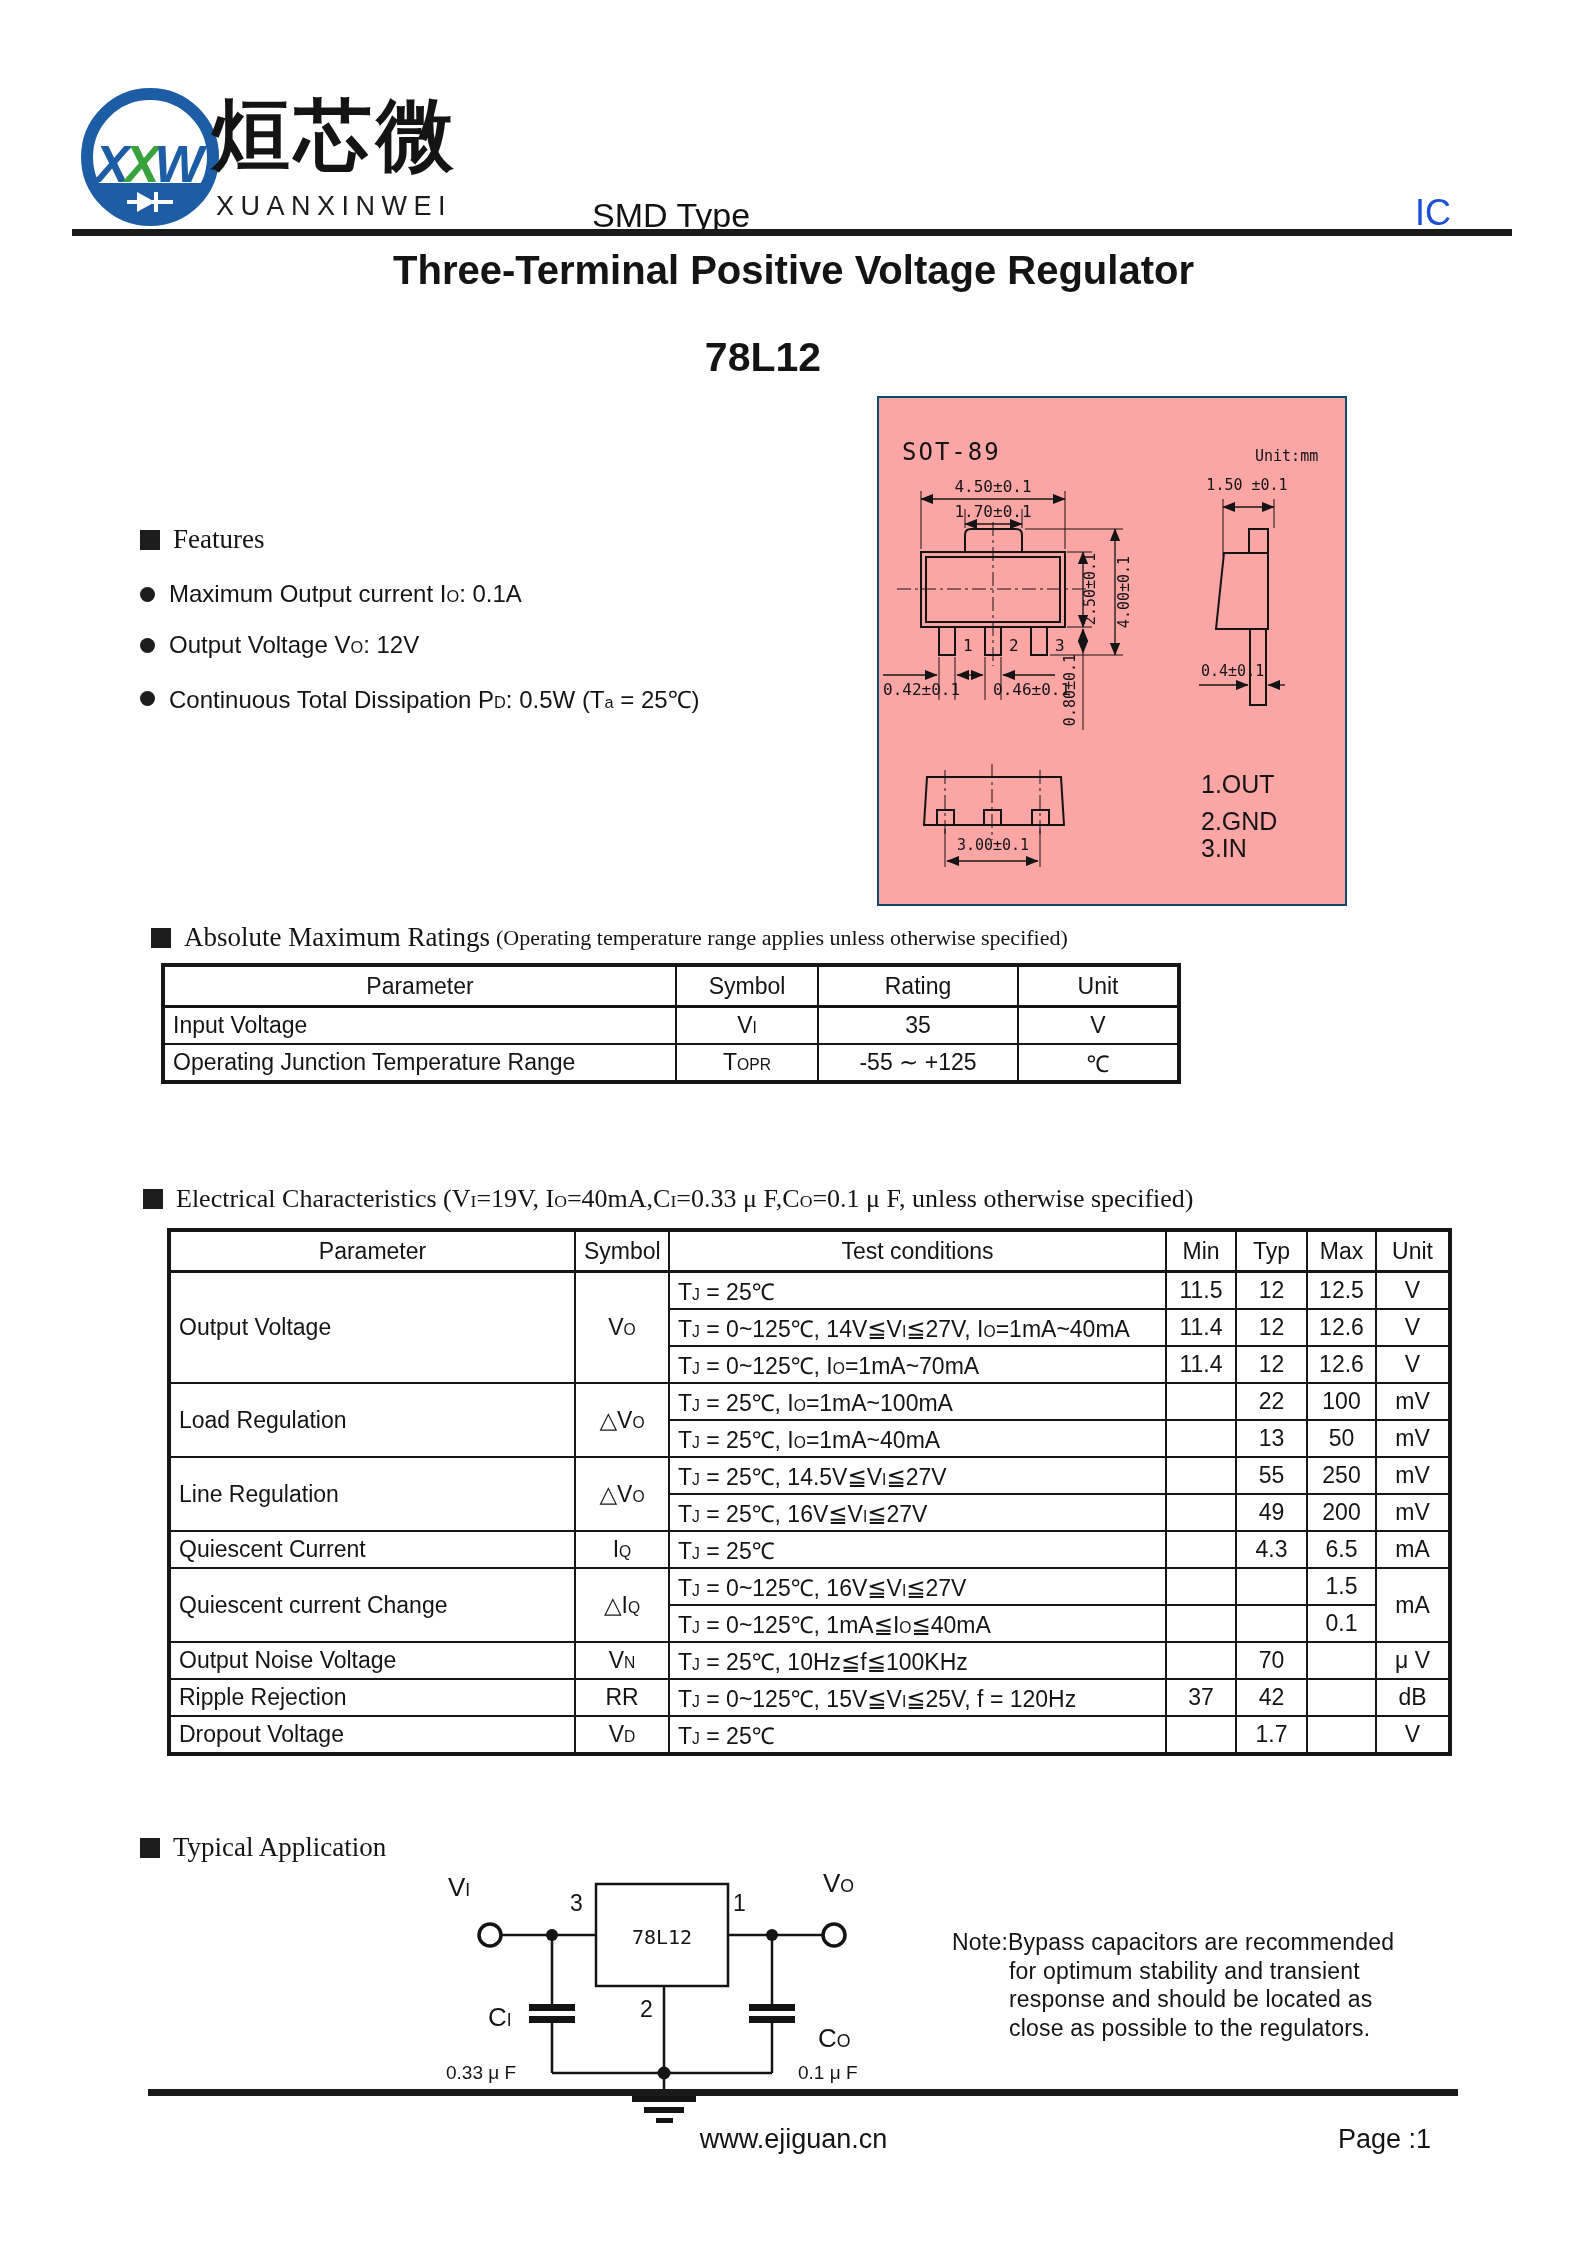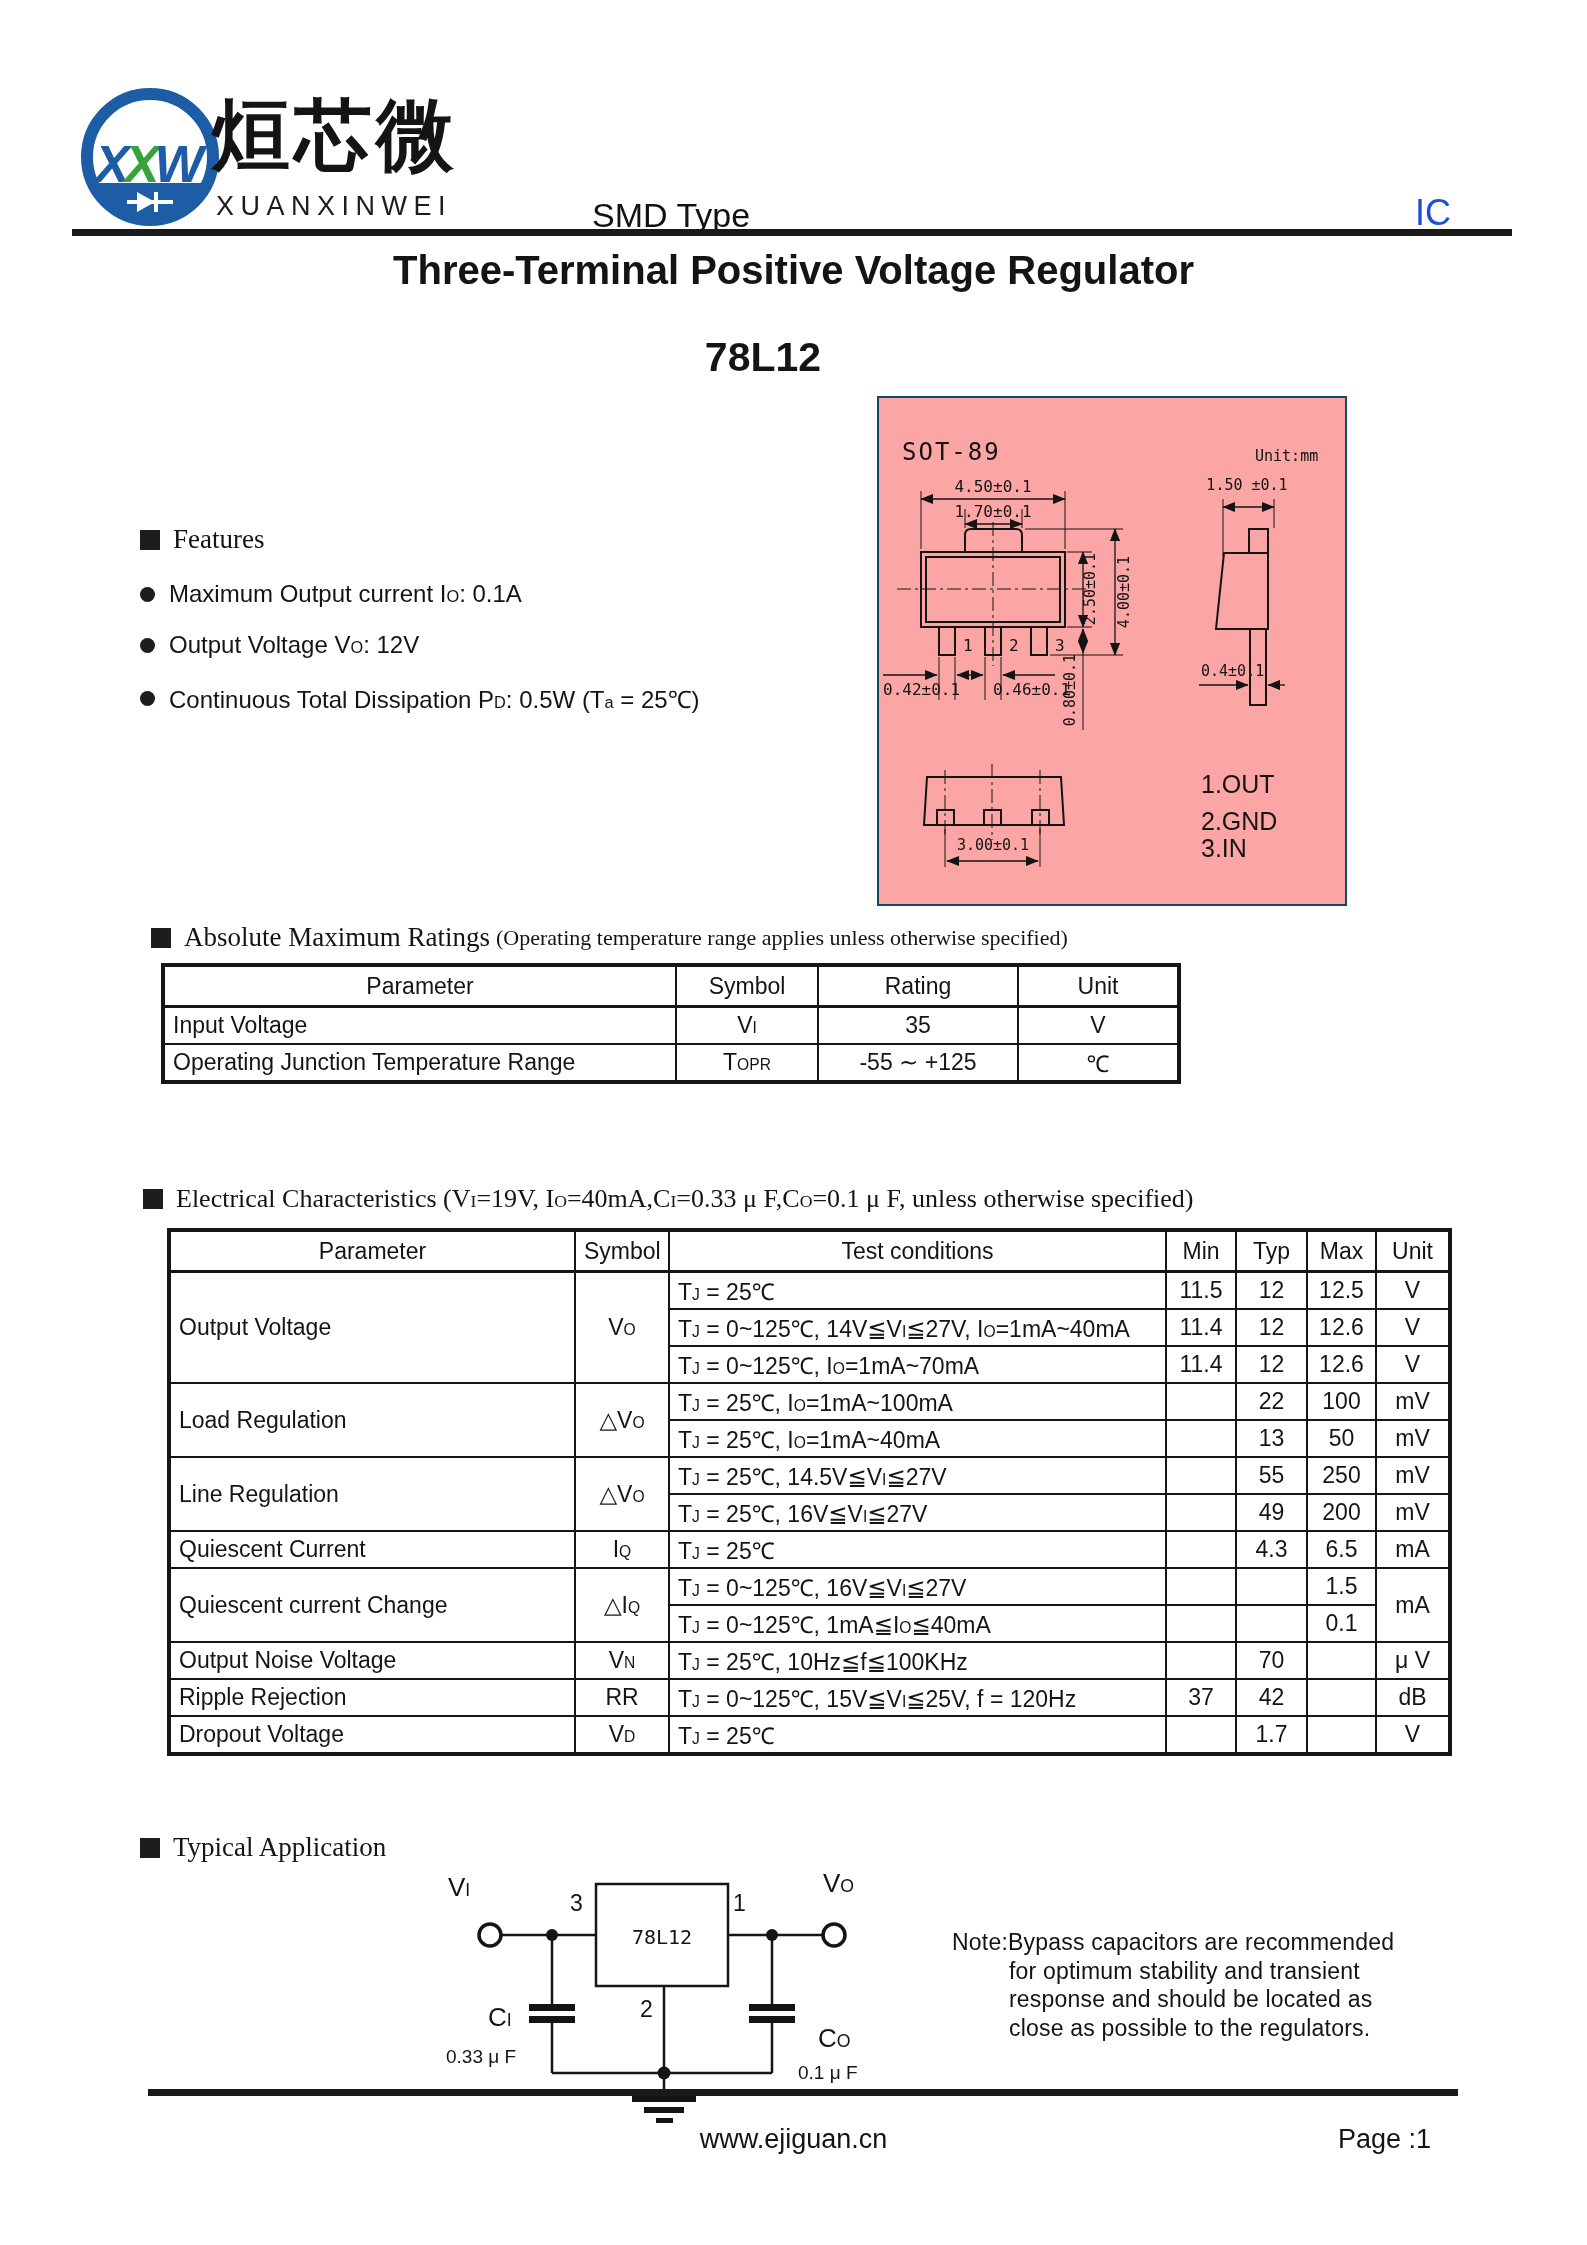--- a/index.html
+++ b/index.html
@@ -402,21 +402,21 @@
       </g>
     </svg>
     <span class="circ-label" style="left:18px;top:4px;">V<span class="sb">I</span></span>
     <span class="circ-pin" style="left:140px;top:22px;">3</span>
     <span class="chip-label" style="left:166px;top:57px;width:132px;">78L12</span>
     <span class="circ-pin" style="left:303px;top:22px;">1</span>
     <span class="circ-label" style="left:393px;top:0px;">V<span class="sb">O</span></span>
     <span class="circ-label" style="left:58px;top:134px;">C<span class="sb">I</span></span>
     <span class="circ-pin" style="left:210px;top:128px;">2</span>
     <span class="circ-label" style="left:388px;top:134px;margin-top:21px;">C<span class="sb">O</span></span>
-    <span class="circ-small" style="left:16px;top:178px;">0.33 μ F</span>
+    <span class="circ-small" style="left:16px;top:194px;">0.33 μ F</span>
     <span class="circ-small" style="left:368px;top:194px;">0.1 μ F</span>
   </div>
 
   <div class="abs note" style="left:952px;top:1928px;width:520px;">
     <div>Note:Bypass capacitors are recommended</div>
     <div class="ind">for optimum stability and transient</div>
     <div class="ind">response and should be located as</div>
     <div class="ind">close as possible to the regulators.</div>
   </div>
 

